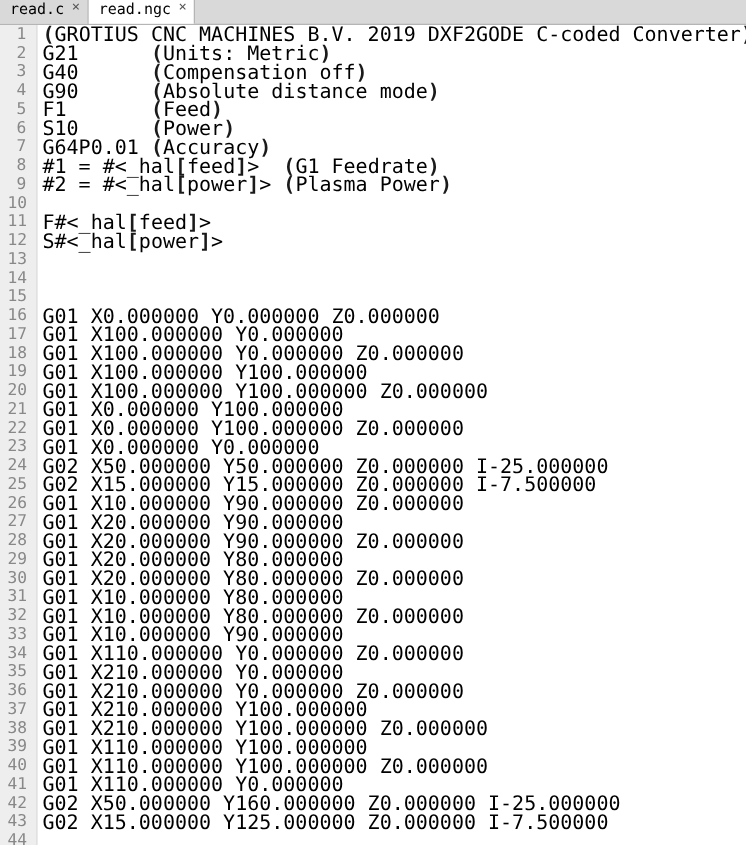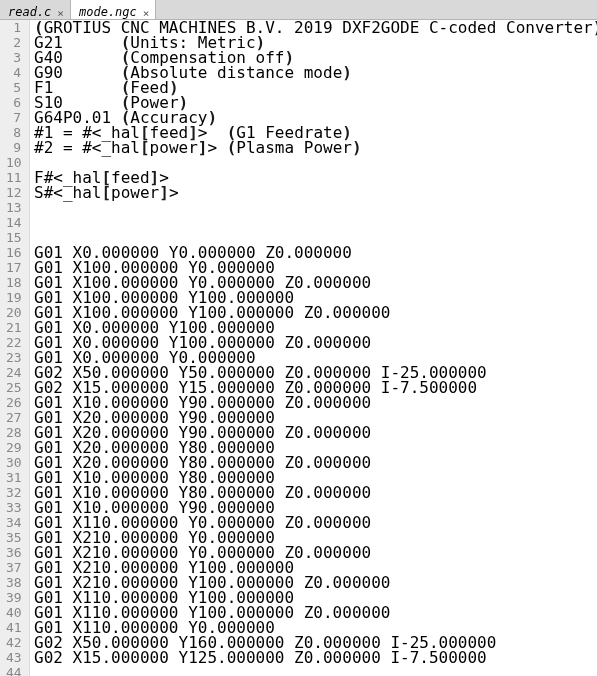--- a/index.html
+++ b/index.html
@@ -16,27 +16,26 @@
   .tabbar {
     display: flex;
     align-items: stretch;
     height: 20px;
     background: #d9d9d9;
     border-bottom: 1px solid #b5b5b5;
     user-select: none;
   }
   .tab {
     display: flex;
-    align-items: flex-end;
+    align-items: flex-start;
     padding: 0 6px 0 8px;
     border-right: 1px solid #b5b5b5;
     font-size: 12px;
     background: #d9d9d9;
     gap: 6px;
-    font-style: italic;
   }
   .tab.active { background: #fff; }
   .tab .close-icon {
     font-size: 11px;
     color: #555;
     line-height: 1;
     cursor: pointer;
   }
   .editor {
     display: flex;
@@ -67,21 +66,21 @@
 </style>
 </head>
 <body>
 
 <div class="tabbar">
   <div class="tab">
     <span>read.c</span>
     <span class="close-icon">×</span>
   </div>
   <div class="tab active">
-    <span>mode.ngc</span>
+    <span>read.ngc</span>
     <span class="close-icon">×</span>
   </div>
 </div>
 
 <div class="editor">
   <div class="gutter" id="gutter">1
 2
 3
 4
 5

